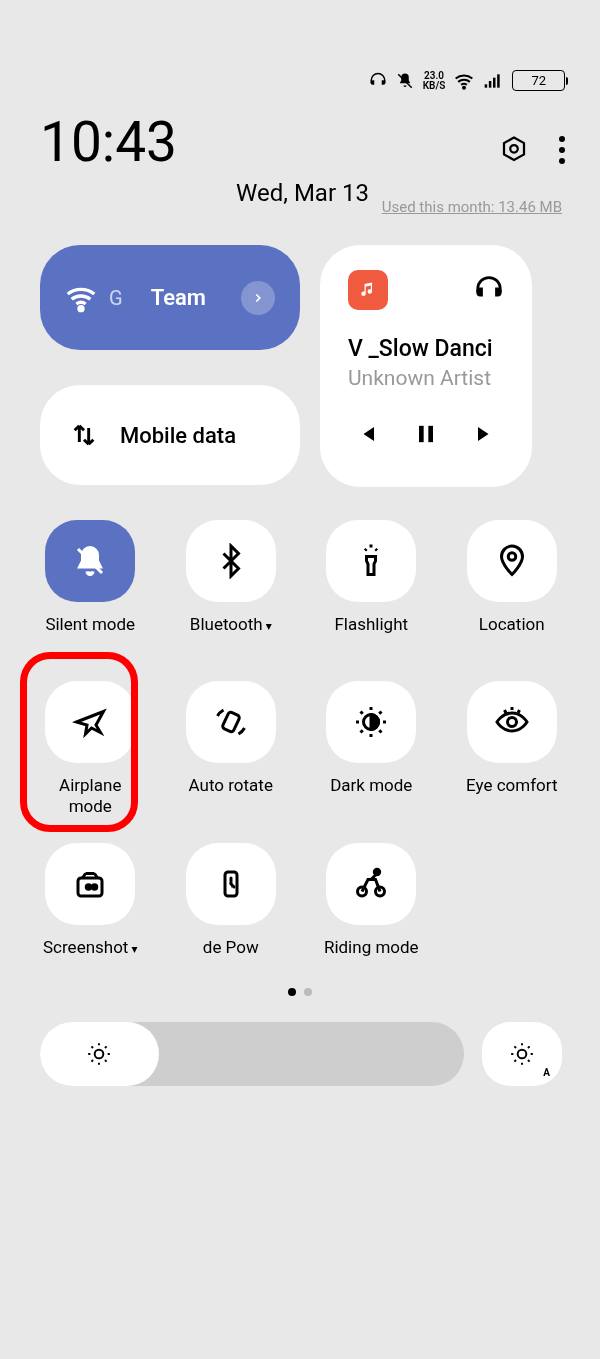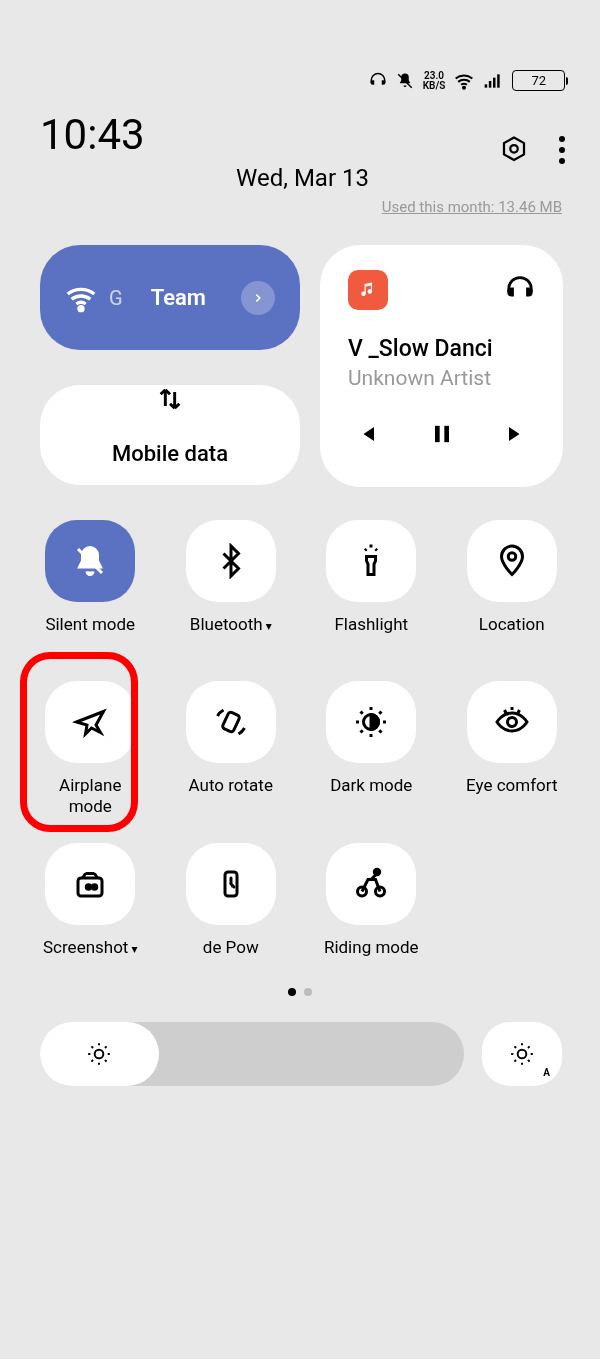--- a/index.html
+++ b/index.html
@@ -24,21 +24,21 @@
     .status-bar .kbs { font-size: 10px; line-height: 1; text-align: center; font-weight: 600; }
     .battery-box { border: 1.5px solid #000; border-radius: 4px; padding: 2px 18px; font-size: 13px; position: relative; }
     .battery-box::after { content:''; position:absolute; right:-4px; top:50%; transform:translateY(-50%); width:2px; height:8px; background:#000; border-radius:0 2px 2px 0; }
     
     .header {
       position: absolute;
       top: 110px;
       left: 40px;
       right: 35px;
     }
-    .clock { font-size: 42px; font-weight: 400; color: #000; }
+    .clock { font-size: 55px; font-weight: 400; color: #000; }
     .date { font-size: 24px; color: #000; margin-top: 5px; text-align: center; }
     .header-icons { position: absolute; top: 25px; right: 0; display: flex; gap: 30px; align-items: center; }
     .header-icons svg { width: 30px; height: 30px; }
     .dots-vertical { display: flex; flex-direction: column; gap: 5px; }
     .dots-vertical span { width: 6px; height: 6px; background: #000; border-radius: 50%; }
     .usage { position: absolute; top: 198px; right: 38px; font-size: 15px; color: #999; text-decoration: underline; }
     
     .wifi-tile {
       position: absolute;
       top: 245px;
@@ -60,30 +60,29 @@
       position: absolute;
       top: 385px;
       left: 40px;
       width: 260px;
       height: 100px;
       background: #fff;
       border-radius: 40px;
       display: flex;
       align-items: center;
       padding: 0 30px;
-      gap: 28px;
-      flex-direction: column;
+      gap: 22px;
     }
     .mobile-tile .label { font-size: 22px; font-weight: 500; color: #000; }
     
     .media-tile {
       position: absolute;
       top: 245px;
       left: 320px;
-      width: 243px;
+      width: 212px;
       height: 242px;
       background: #fff;
       border-radius: 40px;
       padding: 25px 28px;
     }
     .media-top { display: flex; justify-content: space-between; align-items: center; }
     .music-badge { width: 40px; height: 40px; background: #f05a3e; border-radius: 10px; display: flex; align-items: center; justify-content: center; }
     .music-badge svg { width: 18px; height: 18px; fill: #fff; }
     .media-title { font-size: 23px; font-weight: 500; color: #000; margin-top: 25px; white-space: nowrap; overflow: hidden; }
     .media-artist { font-size: 21px; color: #999; margin-top: 4px; }

